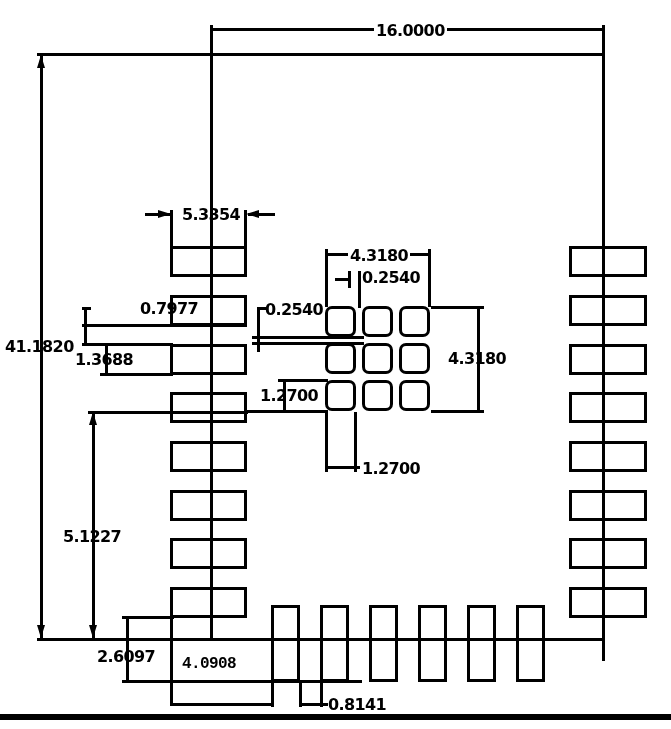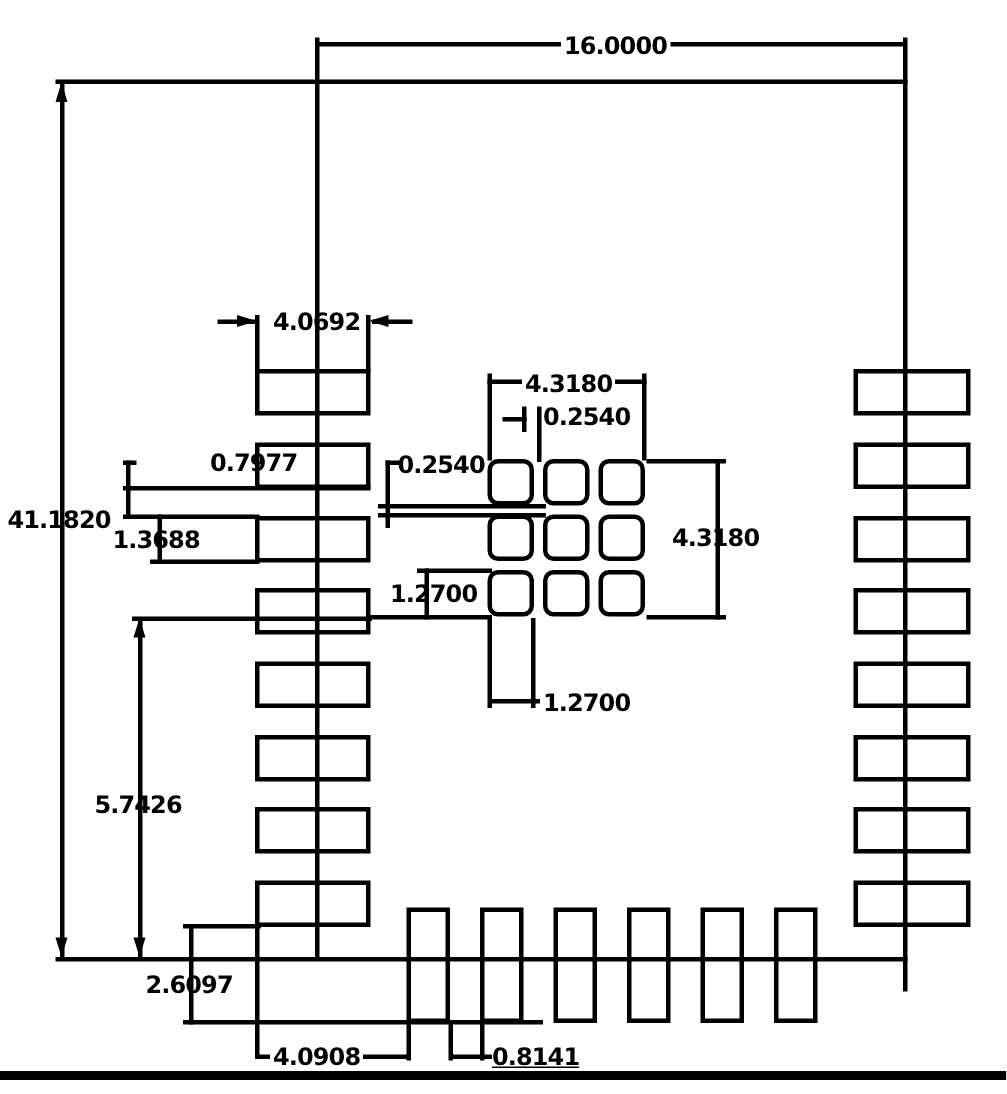--- a/index.html
+++ b/index.html
@@ -15,22 +15,22 @@
   .ar-left{border-top:4px solid transparent;border-bottom:4px solid transparent;border-right:13px solid #000;}
   .lbl{position:absolute;font-weight:bold;font-size:16px;letter-spacing:-0.6px;color:#000;
        white-space:nowrap;line-height:16px;z-index:5;}
   .bgw{background:#fff;padding:0 2px;}
   .L16{left:374px;top:23px;}   .L24{left:5px;top:339px;}
   .L31003{left:182px;top:207px;} .L07977{left:92px;top:301px;margin-left:48px;}
   .L12023{left:75px;top:352px;}  .L02540L{left:265px;top:302px;}
   .L43180T{left:348px;top:248px;} .L02540T{left:362px;top:270px;}
   .L43180R{left:448px;top:351px;} .L12700L{left:260px;top:388px;}
   .L12700B{left:362px;top:461px;} .L93980{left:63px;top:529px;}
-  .L26097{left:97px;top:649px;}   .L40908{left:180px;top:697px;}
-  .L08141{left:328px;top:697px;text-decoration:underline;}
+  .L26097{left:97px;top:649px;}   .L40908{left:180px;top:656px;font-family:Liberation Mono, monospace;}
+  .L08141{left:328px;top:697px;}
 </style>
 </head>
 <body>
 
 <div id="canvas">
   <div id="shapes">
       <div class="ln" style="left: 37px; top: 53px; width: 568px; height: 3px;"></div>
       <div class="ln" style="left: 37px; top: 638px; width: 568px; height: 3px;"></div>
       <div class="ln" style="left: 210px; top: 25px; width: 3px; height: 615px;"></div>
       <div class="ln" style="left: 602px; top: 25px; width: 3px; height: 636px;"></div>
@@ -111,26 +111,26 @@
       <div class="tpad" style="left: 325px; top: 343px; width: 31px; height: 31px;"></div>
       <div class="tpad" style="left: 362px; top: 343px; width: 31px; height: 31px;"></div>
       <div class="tpad" style="left: 399px; top: 343px; width: 31px; height: 31px;"></div>
       <div class="tpad" style="left: 325px; top: 380px; width: 31px; height: 31px;"></div>
       <div class="tpad" style="left: 362px; top: 380px; width: 31px; height: 31px;"></div>
       <div class="tpad" style="left: 399px; top: 380px; width: 31px; height: 31px;"></div>
     </div>
 
   <div class="lbl bgw L16">16.0000</div>
   <div class="lbl L24">41.1820</div>
-  <div class="lbl L31003">4.0692</div>
+  <div class="lbl L31003">5.3354</div>
   <div class="lbl L07977">0.7977</div>
   <div class="lbl L12023">1.3688</div>
   <div class="lbl L02540L">0.2540</div>
   <div class="lbl bgw L43180T">4.3180</div>
   <div class="lbl L02540T">0.2540</div>
   <div class="lbl L43180R">4.3180</div>
   <div class="lbl L12700L">1.2700</div>
   <div class="lbl L12700B">1.2700</div>
-  <div class="lbl L93980">5.7426</div>
+  <div class="lbl L93980">5.1227</div>
   <div class="lbl L26097">2.6097</div>
   <div class="lbl bgw L40908">4.0908</div>
   <div class="lbl L08141">0.8141</div>
 </div>
 
 </body></html>

